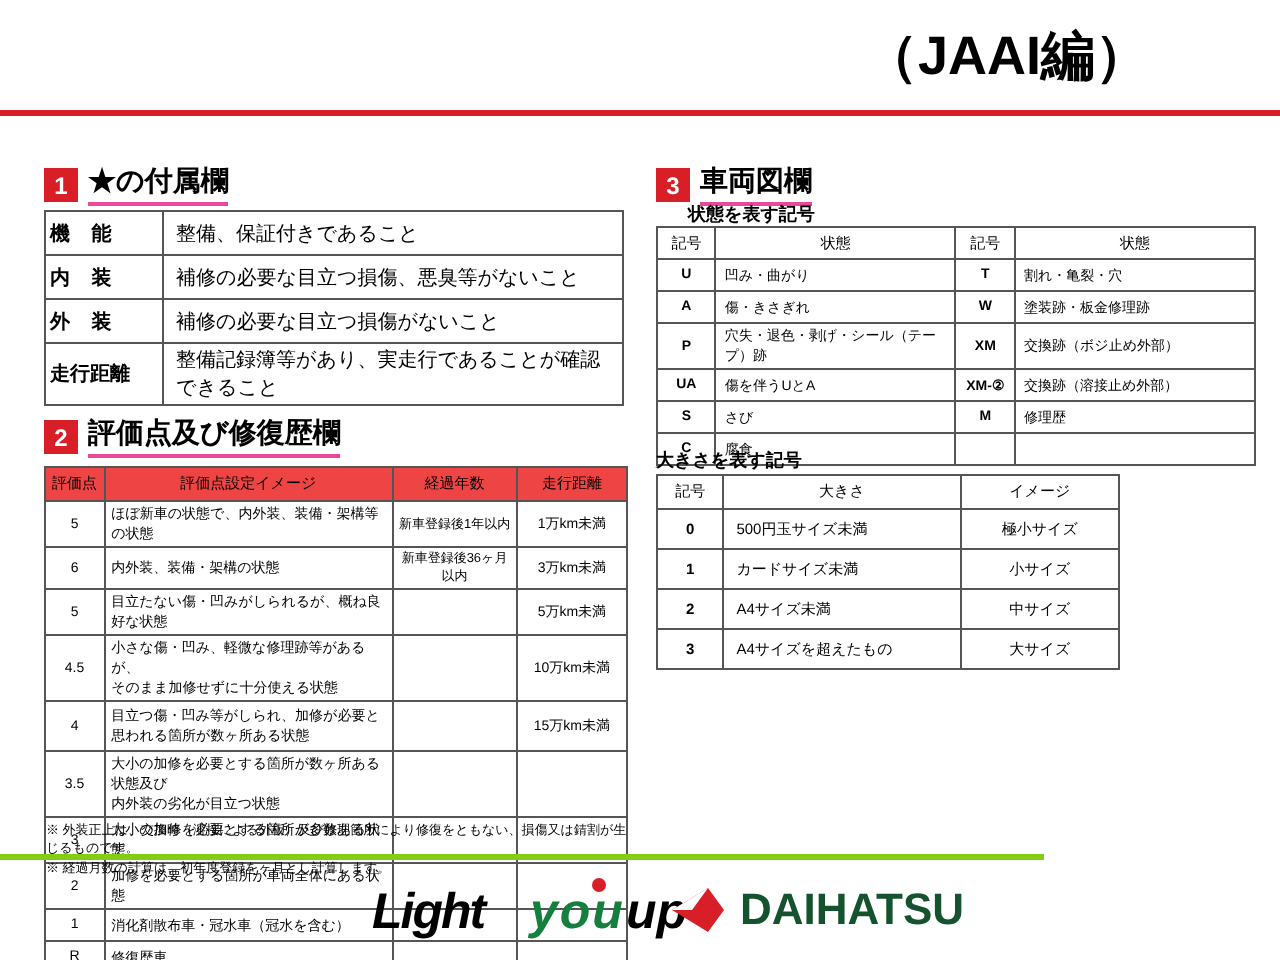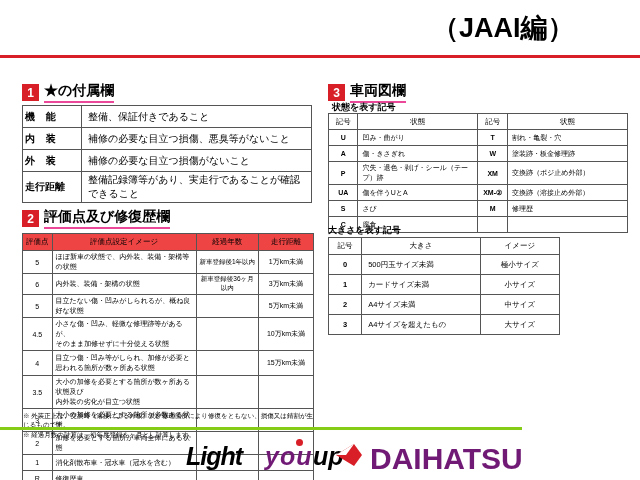--- a/index.html
+++ b/index.html
@@ -51,25 +51,25 @@
   #t-size{left:328px;top:237px;width:232px;}
   #t-size th{background:#fff;font-size:7.5px;text-align:center;font-weight:normal;height:14px;}
   #t-size td{height:17px;font-size:7.5px;}
   #t-size td.s{width:30px;text-align:center;font-weight:bold;}
   #t-size td.d{width:118px;padding-left:6px;}
   #t-size td.i{width:80px;text-align:center;}
 
   
   .footer{position:absolute;left:0;bottom:0;width:522px;height:53px;border-top:3px solid #84cc16;box-sizing:border-box;}
   .logo-light{position:absolute;left:186px;top:12px;font-size:25px;font-weight:bold;font-style:italic;letter-spacing:-1px;}
-  .logo-you{position:absolute;left:265px;top:12px;font-size:25px;font-weight:bold;font-style:italic;color:#701a75;letter-spacing:1px;}
+  .logo-you{position:absolute;left:265px;top:12px;font-size:25px;font-weight:bold;font-style:italic;color:#15803d;letter-spacing:1px;}
   .logo-up{position:absolute;left:313px;top:12px;font-size:25px;font-weight:bold;font-style:italic;}
   .dot{position:absolute;left:296px;top:9px;width:7px;height:7px;border-radius:50%;background:#d81e26;}
   .dmark{position:absolute;left:334px;top:12px;width:30px;height:26px;}
-  .daihatsu{position:absolute;left:370px;top:12px;font-size:30px;font-weight:bold;color:#701a75;letter-spacing:0px;}
+  .daihatsu{position:absolute;left:370px;top:12px;font-size:22px;font-weight:bold;color:#14532d;letter-spacing:0px;}
 </style>
 </head>
 <body>
 
 <div class="page">
 
   <div class="header">
     <div class="header-sub">（JAAI編）</div>
   </div>
 
@@ -181,21 +181,21 @@
   <div class="notes">
     <div>※ 外装正上は、交換時（溶接による外板）及び修理箇所により修復をともない、損傷又は錆割が生じるものです。</div>
     <div>※ 経過月数の計算は、初年度登録をヶ月とし計算します。</div>
   </div>
 
   <div class="sec" style="left:328px;top:82px;">
     <span class="num">3</span>
     <span class="txt">車両図欄</span>
   </div>
 
-  <div class="caption" style="left:332px;top:101px;">状態を表す記号</div>
+  <div class="caption" style="left:344px;top:101px;">状態を表す記号</div>
 
   <table id="t-kigou">
     <tbody>
         <tr>
       <th style="width:26px;">記号</th>
       <th style="width:124px;">状態</th>
       <th style="width:26px;">記号</th>
       <th>状態</th>
     </tr>
     <tr>

